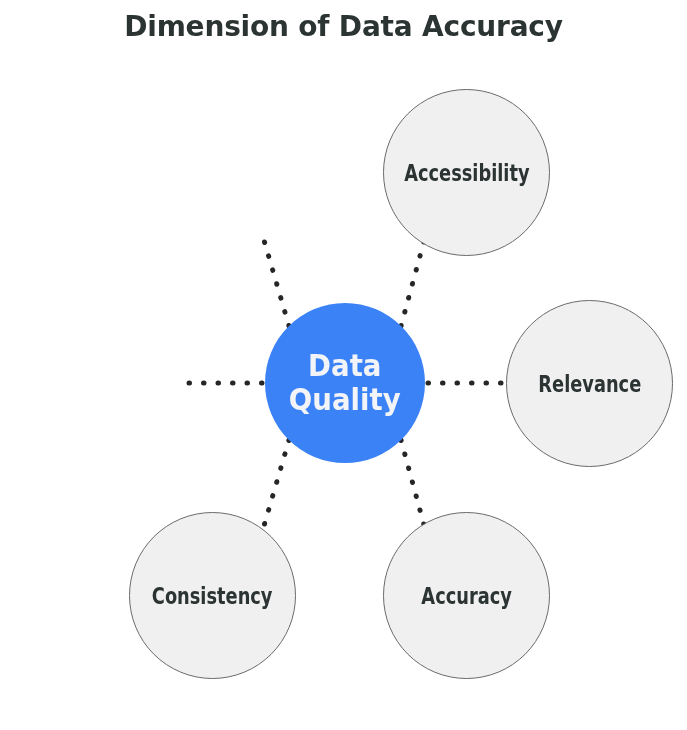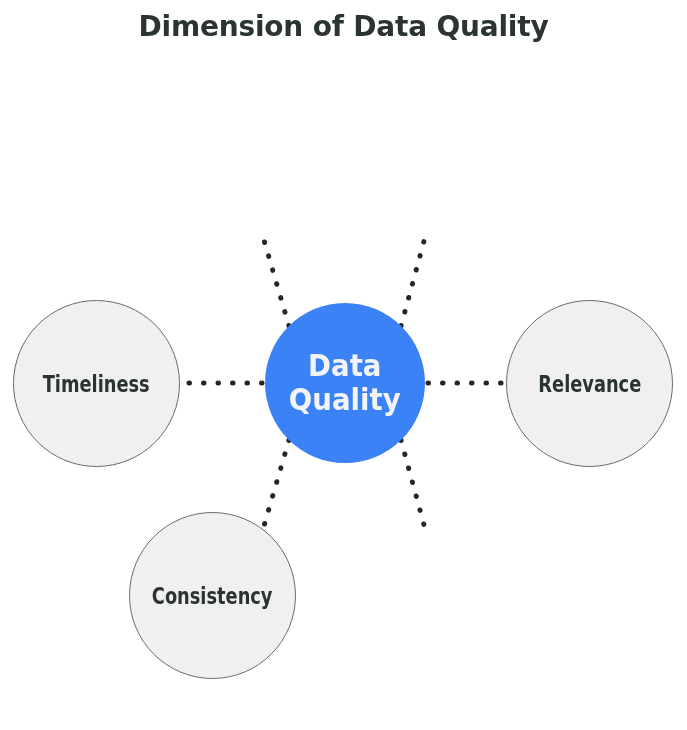--- a/index.html
+++ b/index.html
@@ -85,48 +85,51 @@
   #node-accuracy         { left: 383px; top: 512px; width: 167px; height: 167px; }
   #node-data-quality     { left: 265px; top: 303px; width: 160px; height: 160px; }
 
   .node-label.two-line { white-space: normal; }
 </style>
 </head>
 <body>
 
 <div id="diagram-root">
 
-  <div id="chart-title">Dimension of Data Quality</div>
+  <div id="chart-title">Dimension of Data Accuracy</div>
 
   <svg id="connector-layer" width="687" height="730" viewBox="0 0 687 730" xmlns="http://www.w3.org/2000/svg">
     <g stroke="#262626" stroke-width="5" stroke-linecap="round" stroke-dasharray="0.5 14" fill="none">
 
       <line x1="289" y1="326" x2="261" y2="230"></line>
       <line x1="401" y1="326" x2="427" y2="230"></line>
       <line x1="262" y1="383" x2="186" y2="383"></line>
       <line x1="428" y1="383" x2="502" y2="383"></line>
       <line x1="289" y1="440" x2="261" y2="536"></line>
       <line x1="401" y1="440" x2="427" y2="536"></line>
     </g>
   </svg>
 
 
+  <div class="node node-outer" id="node-accessibility">
+    <span class="node-label">Accessibility</span>
+  </div>
 
-  <div class="node node-outer" id="node-timeliness">
-    <span class="node-label">Timeliness</span>
-  </div>
 
   <div class="node node-outer" id="node-relevance">
     <span class="node-label">Relevance</span>
   </div>
 
   <div class="node node-outer" id="node-consistency">
     <span class="node-label">Consistency</span>
   </div>
 
+  <div class="node node-outer" id="node-accuracy">
+    <span class="node-label">Accuracy</span>
+  </div>
 
   <div class="node node-center" id="node-data-quality">
     <span class="node-label two-line">
       <span>Data</span><br>
       <span>Quality</span>
     </span>
   </div>
 
 </div>
 

